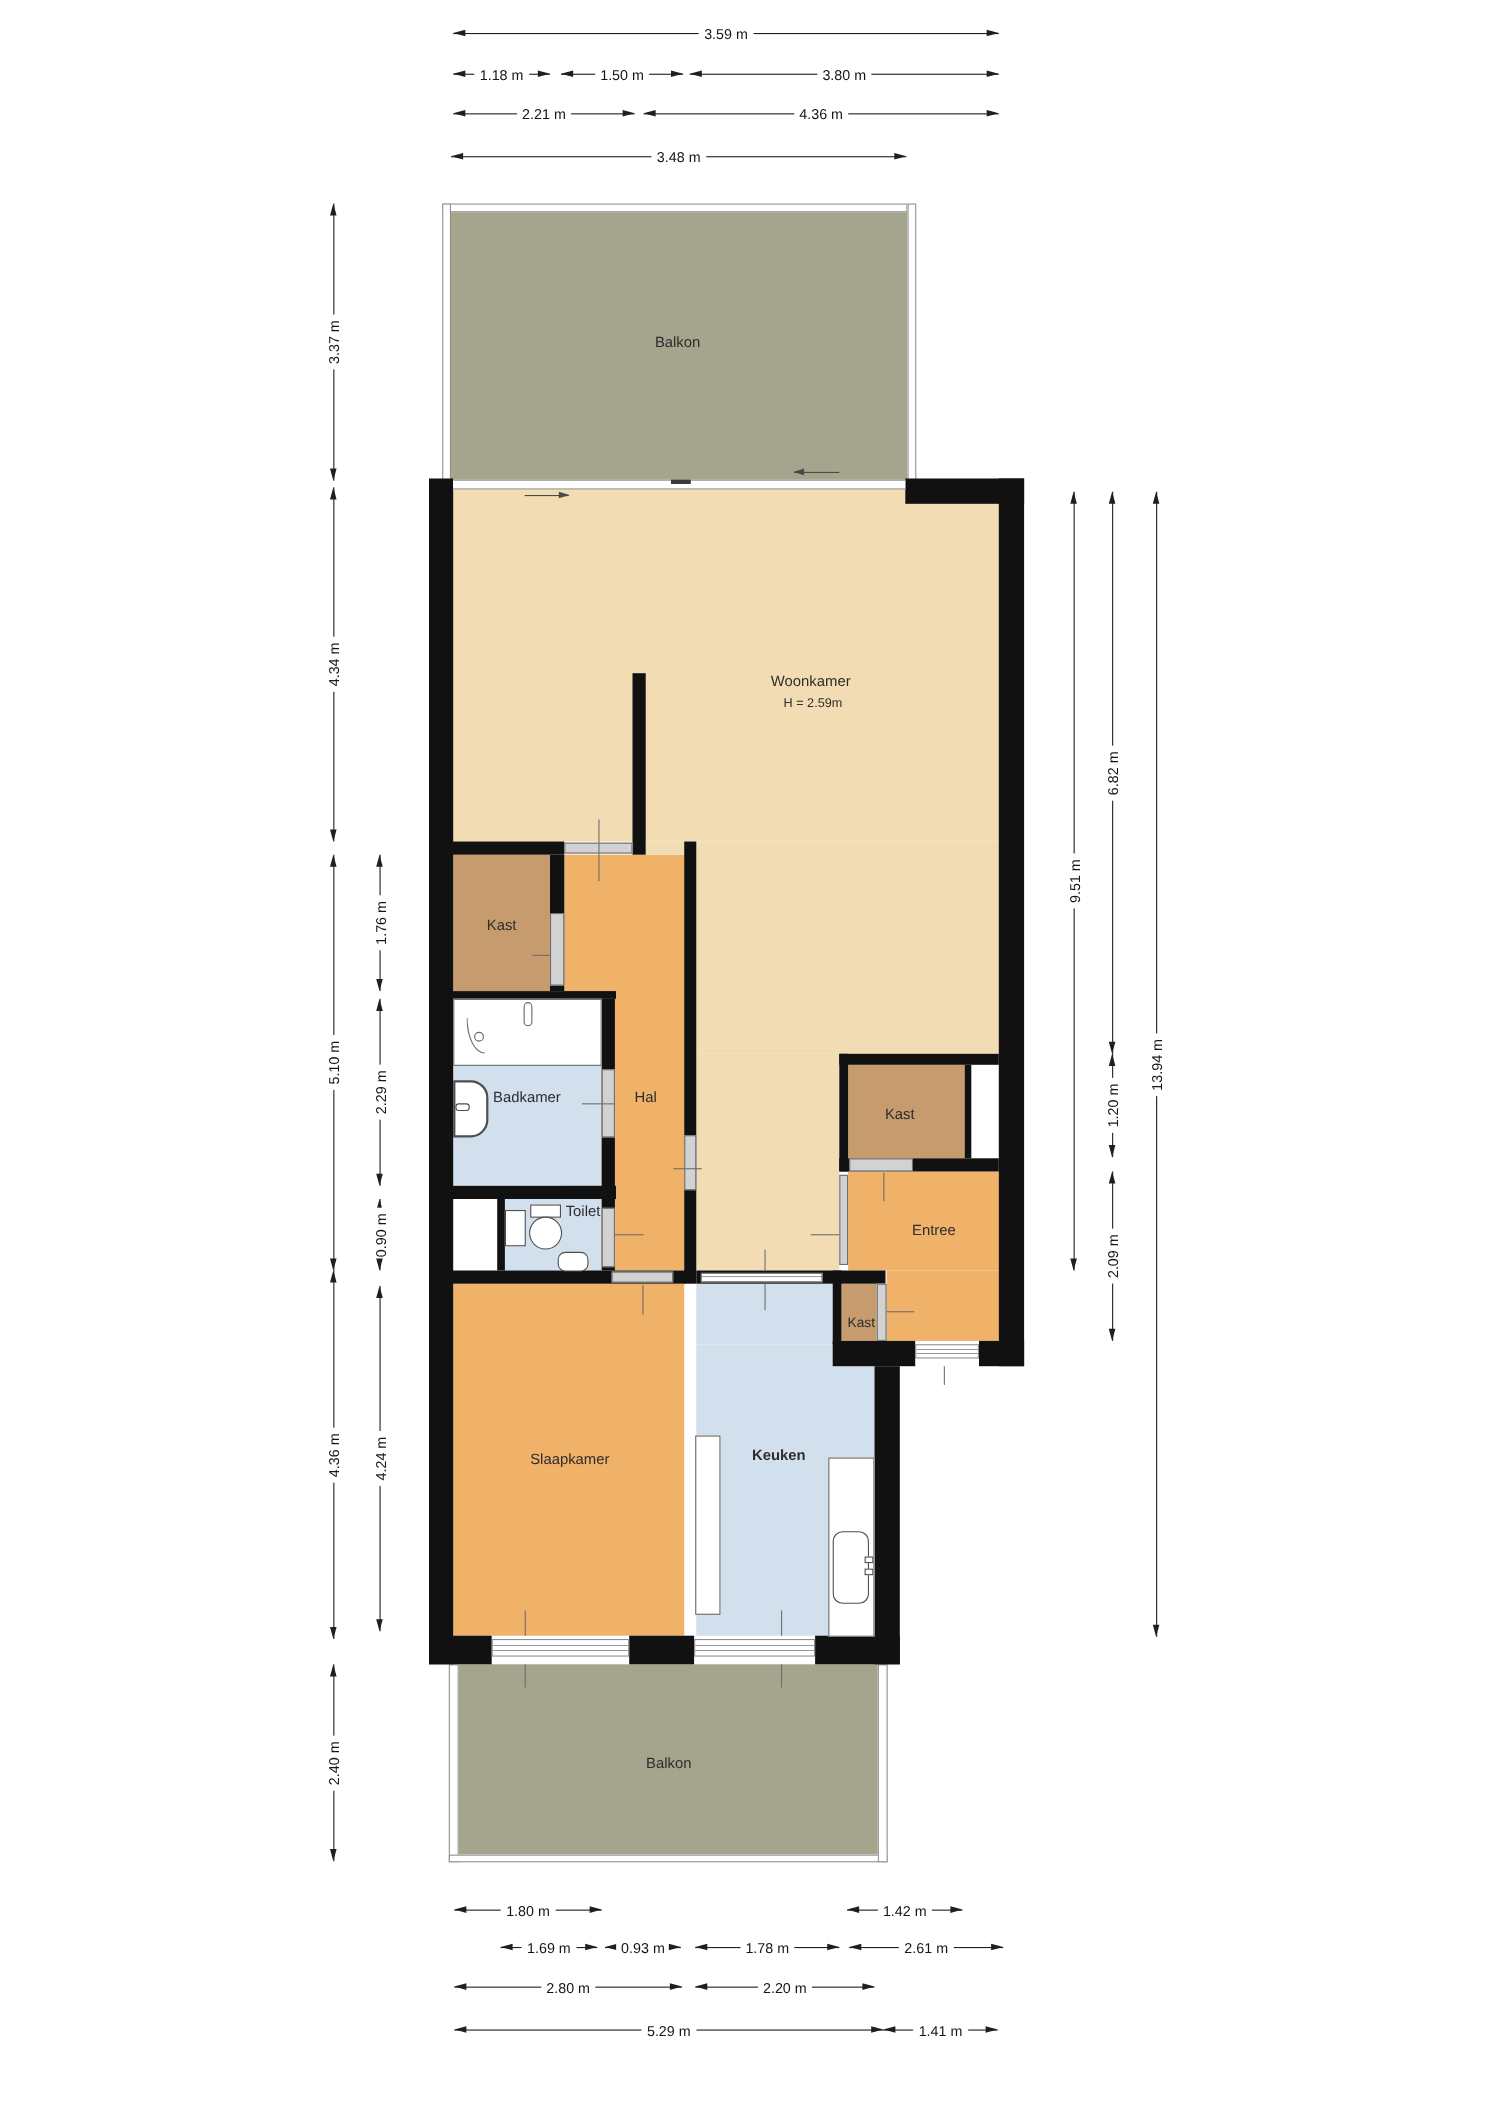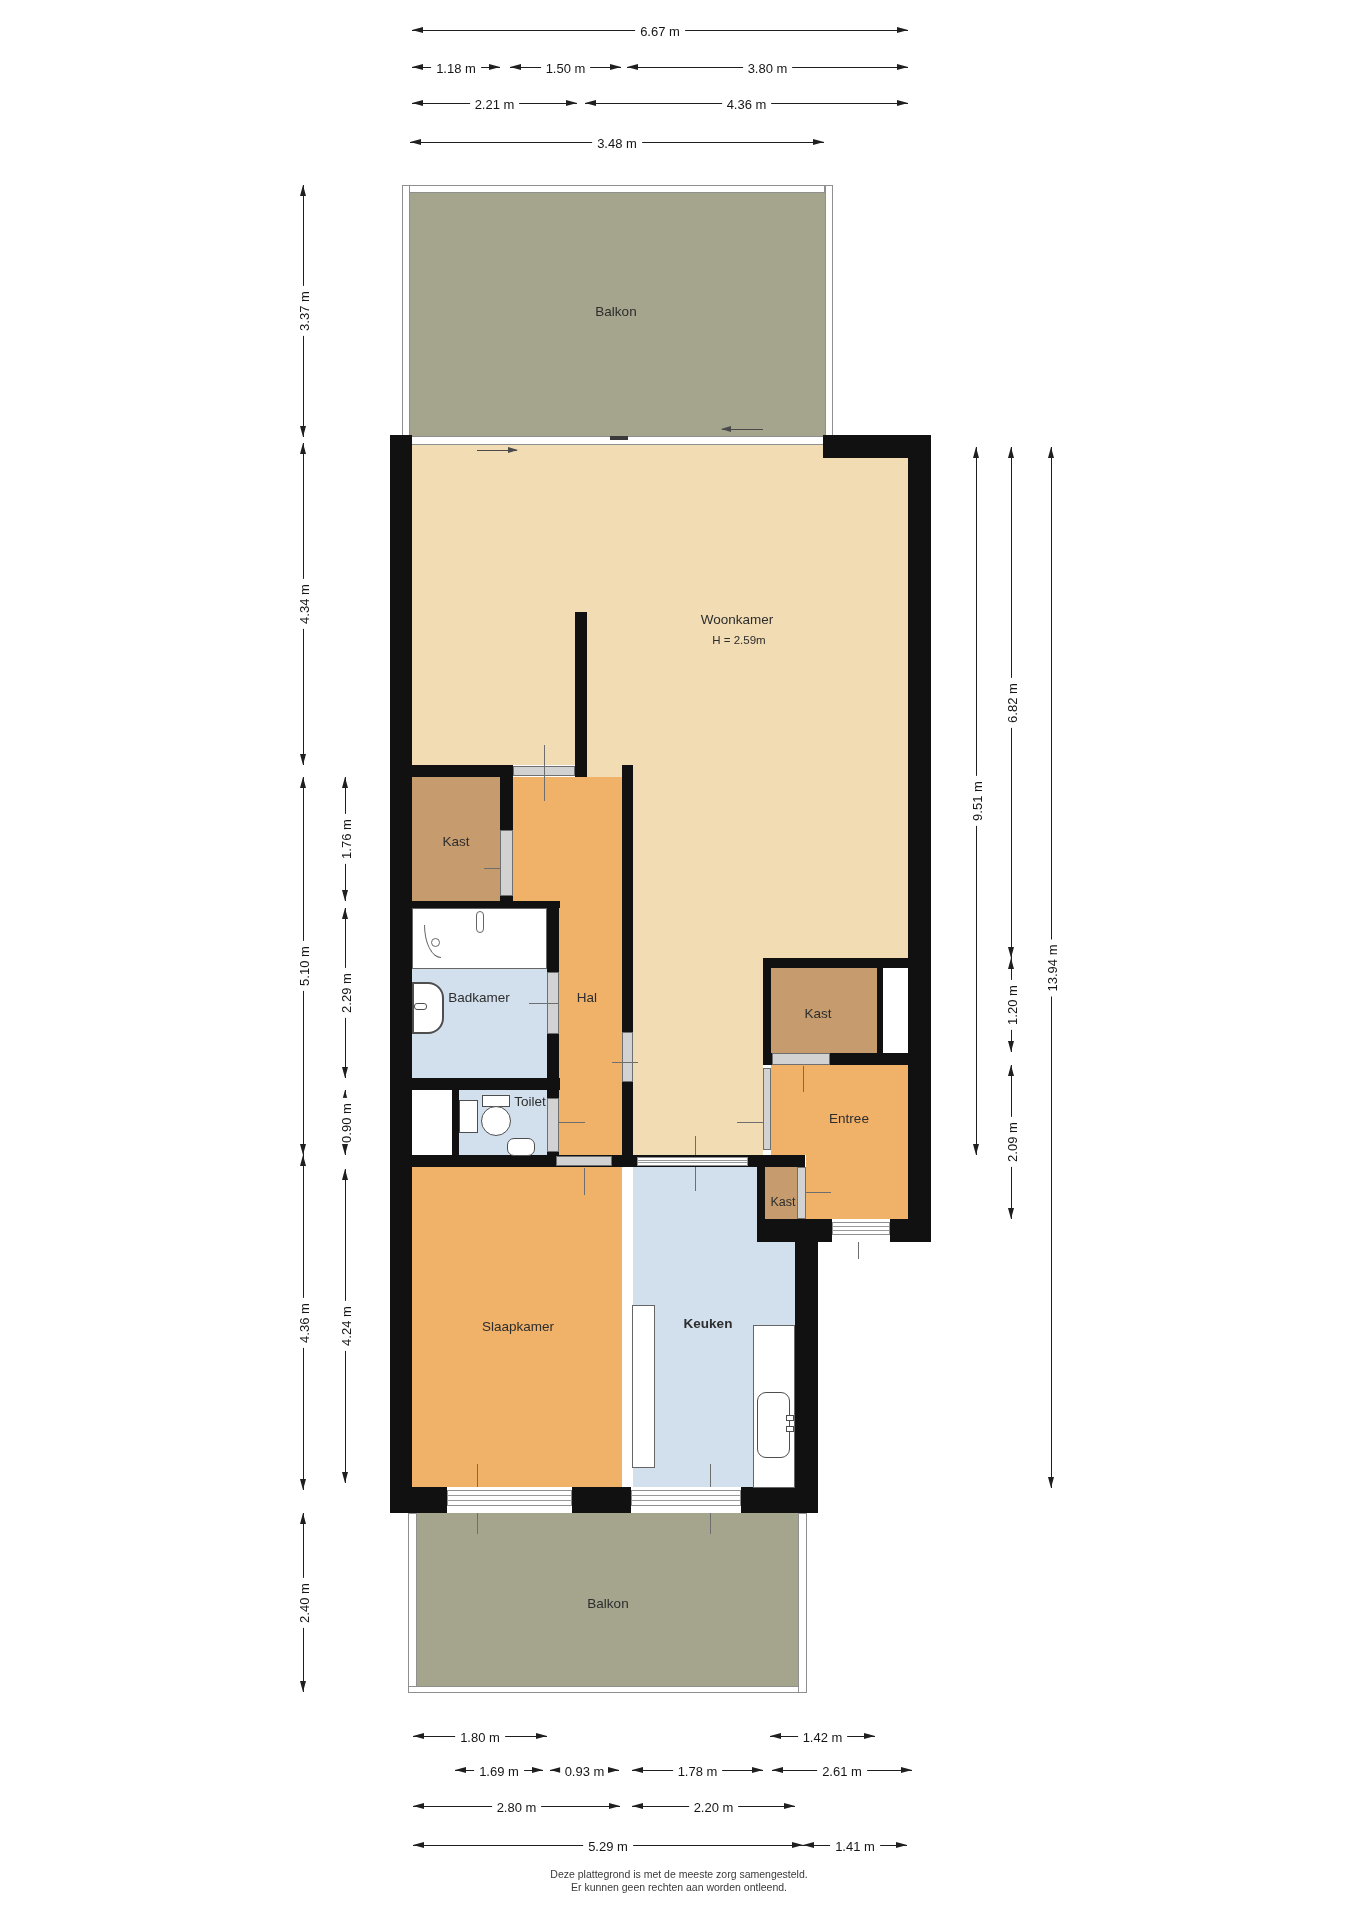--- a/index.html
+++ b/index.html
@@ -164,21 +164,21 @@
   <span class="room-label" style="left:512px;top:1101px;margin-left:18px;">Toilet</span>
   <span class="room-label" style="left:818px;top:1013px;">Kast</span>
   <span class="room-label" style="left:849px;top:1118px;">Entree</span>
   <span class="room-label small" style="left:783px;top:1202px;">Kast</span>
   <span class="room-label" style="left:518px;top:1326px;">Slaapkamer</span>
   <span class="room-label" style="left:708px;top:1323px;font-weight:bold;">Keuken</span>
   <span class="room-label" style="left:608px;top:1603px;">Balkon</span>
 
   <div id="dims">
       <div class="dim-h" style="left: 412px; top: 30px; width: 496px;">
-        <span class="dlab">6.67 m</span>
+        <span class="dlab">3.59 m</span>
       </div>
       <div class="dim-h" style="left: 412px; top: 67px; width: 88px;">
         <span class="dlab">1.18 m</span>
       </div>
       <div class="dim-h" style="left: 510px; top: 67px; width: 111px;">
         <span class="dlab">1.50 m</span>
       </div>
       <div class="dim-h" style="left: 627px; top: 67px; width: 281px;">
         <span class="dlab">3.80 m</span>
       </div>
@@ -258,18 +258,14 @@
         <span class="dlab">2.20 m</span>
       </div>
       <div class="dim-h" style="left: 413px; top: 1845px; width: 390px;">
         <span class="dlab">5.29 m</span>
       </div>
       <div class="dim-h" style="left: 803px; top: 1845px; width: 104px;">
         <span class="dlab">1.41 m</span>
       </div>
     </div>
 
-  <div class="footer">
-    <div>Deze plattegrond is met de meeste zorg samengesteld.</div>
-    <div>Er kunnen geen rechten aan worden ontleend.</div>
-  </div>
 
 </div>
 
 </body></html>

